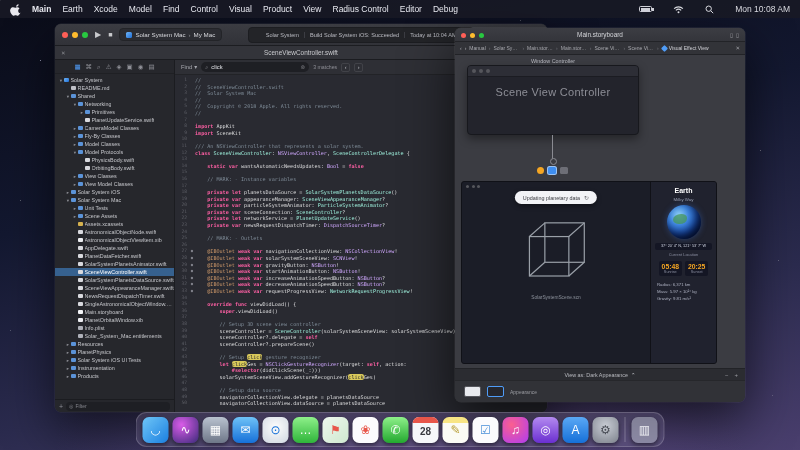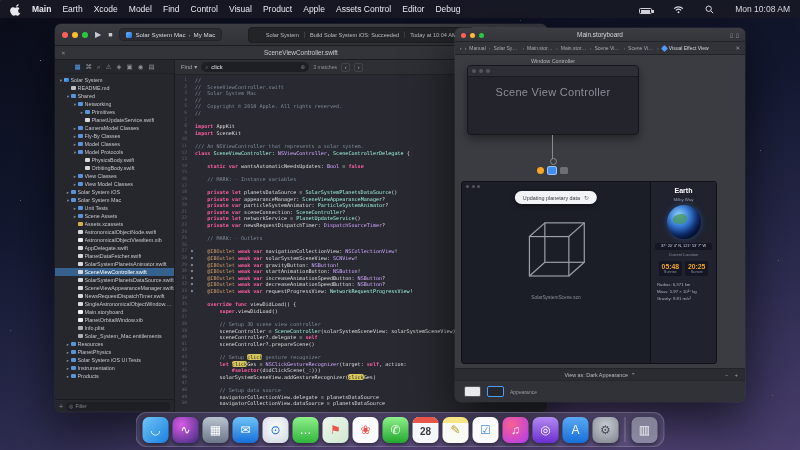--- a/index.html
+++ b/index.html
@@ -11,21 +11,21 @@
   .stars{position:absolute;top:0;left:0;width:1px;height:1px;border-radius:50%;background:#fff;opacity:.8;
     box-shadow:40px 60px #dfe4ff,120px 110px rgba(255,255,255,.55),300px 35px rgba(255,255,255,.5),
     520px 20px rgba(255,255,255,.45),700px 70px #cfd6ff,760px 150px rgba(255,255,255,.6),
     778px 260px rgba(255,255,255,.45),20px 200px rgba(255,255,255,.5),10px 330px rgba(255,255,255,.4),
     650px 30px rgba(255,255,255,.35),430px 15px rgba(255,255,255,.4),772px 395px rgba(255,255,255,.35);}
   
   .menubar{position:absolute;top:0;left:0;right:0;height:18px;background:rgba(24,25,36,.88);
     display:flex;align-items:center;padding:0 10px;gap:11px;font-size:8.5px;color:#e6e7ee;z-index:40;}
   .menu-item{cursor:default;white-space:nowrap;}
   .menu-item.bold{font-weight:bold;}
-  .menu-right{margin-left:auto;display:flex;align-items:flex-end;gap:21px;color:#d8d9df;}
+  .menu-right{margin-left:auto;display:flex;align-items:center;gap:21px;color:#d8d9df;}
   .battery{width:13px;height:6px;border:1px solid #cfd0d8;border-radius:1.5px;position:relative;}
   .battery::after{content:"";position:absolute;right:-2.5px;top:1px;width:1.5px;height:2.5px;background:#cfd0d8;}
   .battery i{position:absolute;left:.5px;top:.5px;bottom:.5px;width:9px;background:#cfd0d8;display:block;}
   .clock{font-size:8.5px;white-space:nowrap;}
   
   .xwin{position:absolute;left:55px;top:24px;width:492px;height:388px;background:#26272d;border-radius:6px;
     box-shadow:0 18px 50px rgba(0,0,0,.6),0 0 0 .5px rgba(255,255,255,.12);overflow:hidden;
     display:flex;flex-direction:column;z-index:10;}
   .toolbar{height:22px;flex:none;background:linear-gradient(#3b3c42,#313238);border-bottom:1px solid #1c1d21;
     display:flex;align-items:center;padding:0 7px;gap:7px;}
@@ -188,22 +188,22 @@
     </svg>
     <nav class="menu-items" style="display:flex;gap:11px;">
         <span class="menu-item bold">Main</span>
         <span class="menu-item">Earth</span>
         <span class="menu-item">Xcode</span>
         <span class="menu-item">Model</span>
         <span class="menu-item">Find</span>
         <span class="menu-item">Control</span>
         <span class="menu-item">Visual</span>
         <span class="menu-item">Product</span>
-        <span class="menu-item">Apple</span>
-        <span class="menu-item">Assets Control</span>
+        <span class="menu-item">View</span>
+        <span class="menu-item">Radius Control</span>
         <span class="menu-item">Editor</span>
         <span class="menu-item">Debug</span>
       </nav>
     <div class="menu-right">
       <div class="battery">
           <i></i>
         </div>
       <svg width="11" height="9" viewBox="0 0 10 8">
         <path d="M1 3.2 A5.8 5.8 0 0 1 9 3.2" stroke="#d8d9df" stroke-width="1" fill="none"></path>
         <path d="M2.6 4.8 A3.5 3.5 0 0 1 7.4 4.8" stroke="#d8d9df" stroke-width="1" fill="none"></path>

